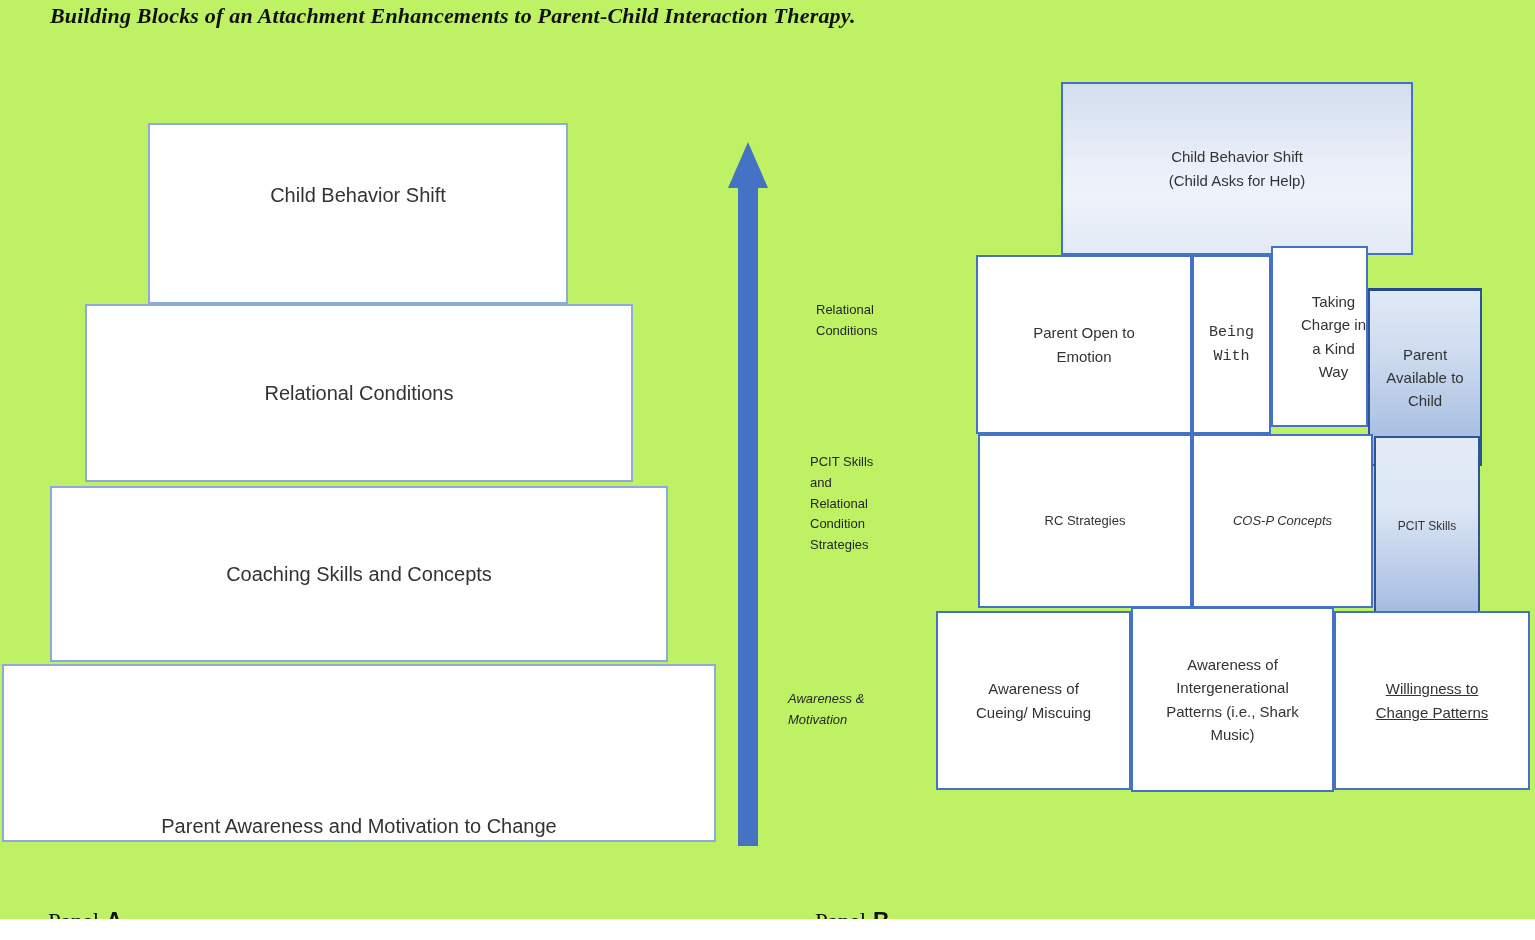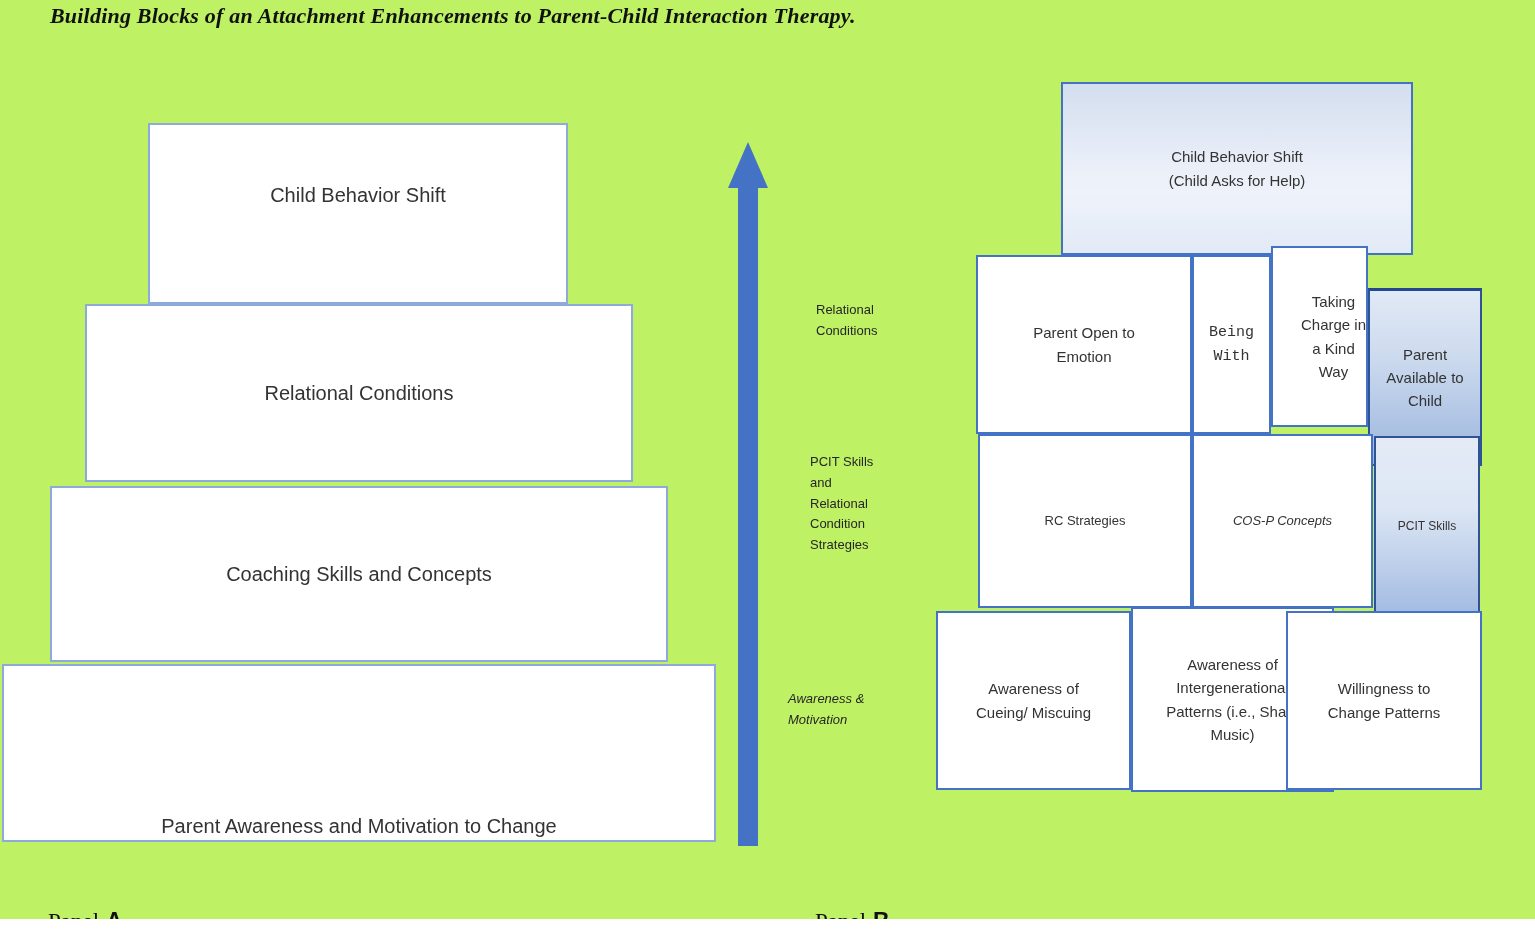--- a/index.html
+++ b/index.html
@@ -155,21 +155,21 @@
 Cueing/ Miscuing</span>
     </div>
 
     <div class="blk pb" style="left:1131px;top:607px;width:203px;height:185px;">
       <span class="blk-label">Awareness of
 Intergenerational
 Patterns (i.e., Shark
 Music)</span>
     </div>
 
-    <div class="blk pb" style="left:1286px;top:611px;width:196px;height:179px;">
+    <div class="blk pb" style="left:1334px;top:611px;width:196px;height:179px;text-decoration:underline;">
       <span class="blk-label">Willingness to
 Change Patterns</span>
     </div>
 
     <div class="panel-caption" style="left:815px;">
       <span>Panel</span><span class="letter">B</span>
     </div>
   </div>
 
 </div>

